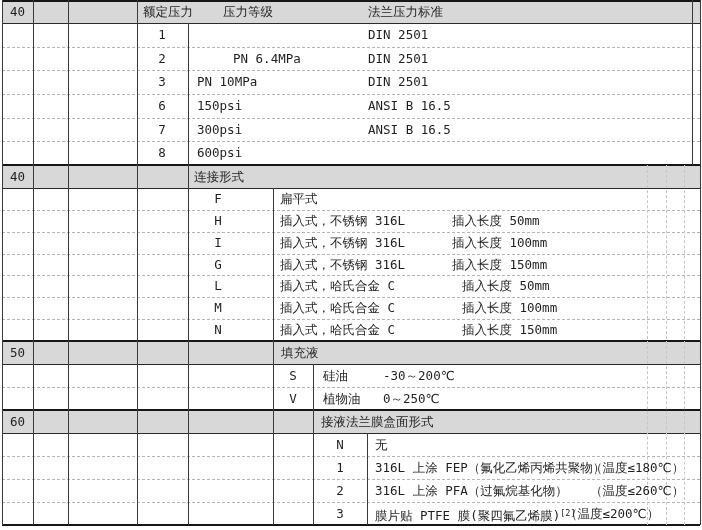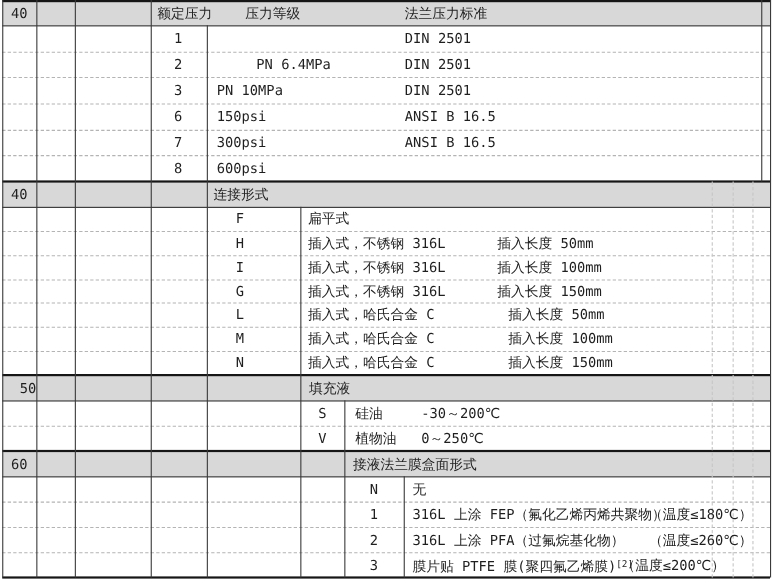--- a/index.html
+++ b/index.html
@@ -103,21 +103,21 @@
     <div class="txt" style="left: 452px; top: 253.571px; line-height: 21.8571px;">插入长度 150mm</div>
     <div class="txt code" style="left: 203px; width: 30px; top: 275.429px; line-height: 21.8571px;">L</div>
     <div class="txt" style="left: 280px; top: 275.429px; line-height: 21.8571px;">插入式，哈氏合金 C</div>
     <div class="txt" style="left: 462px; top: 275.429px; line-height: 21.8571px;">插入长度 50mm</div>
     <div class="txt code" style="left: 203px; width: 30px; top: 297.286px; line-height: 21.8571px;">M</div>
     <div class="txt" style="left: 280px; top: 297.286px; line-height: 21.8571px;">插入式，哈氏合金 C</div>
     <div class="txt" style="left: 462px; top: 297.286px; line-height: 21.8571px;">插入长度 100mm</div>
     <div class="txt code" style="left: 203px; width: 30px; top: 319.143px; line-height: 21.8571px;">N</div>
     <div class="txt" style="left: 280px; top: 319.143px; line-height: 21.8571px;">插入式，哈氏合金 C</div>
     <div class="txt" style="left: 462px; top: 319.143px; line-height: 21.8571px;">插入长度 150mm</div>
-    <div class="txt" style="left: 2px; width: 31px; top: 341px; line-height: 23px; text-align: right;">50</div>
+    <div class="txt" style="left: 2px; width: 31px; top: 341px; line-height: 23px; text-align: center;">50</div>
     <div class="txt" style="left: 281px; top: 341px; line-height: 23px;">填充液</div>
     <div class="txt code" style="left: 278px; width: 30px; top: 364px; line-height: 23px;">S</div>
     <div class="txt" style="left: 323px; top: 364px; line-height: 23px;">硅油</div>
     <div class="txt" style="left: 383px; top: 364px; line-height: 23px;">-30～200℃</div>
     <div class="txt code" style="left: 278px; width: 30px; top: 387px; line-height: 23px;">V</div>
     <div class="txt" style="left: 323px; top: 387px; line-height: 23px;">植物油</div>
     <div class="txt" style="left: 383px; top: 387px; line-height: 23px;">0～250℃</div>
     <div class="txt" style="left: 2px; width: 31px; top: 410px; line-height: 23px; text-align: center;">60</div>
     <div class="txt" style="left: 321px; top: 410px; line-height: 23px;">接液法兰膜盒面形式</div>
     <div class="txt code" style="left: 325px; width: 30px; top: 433px; line-height: 23px;">N</div>

